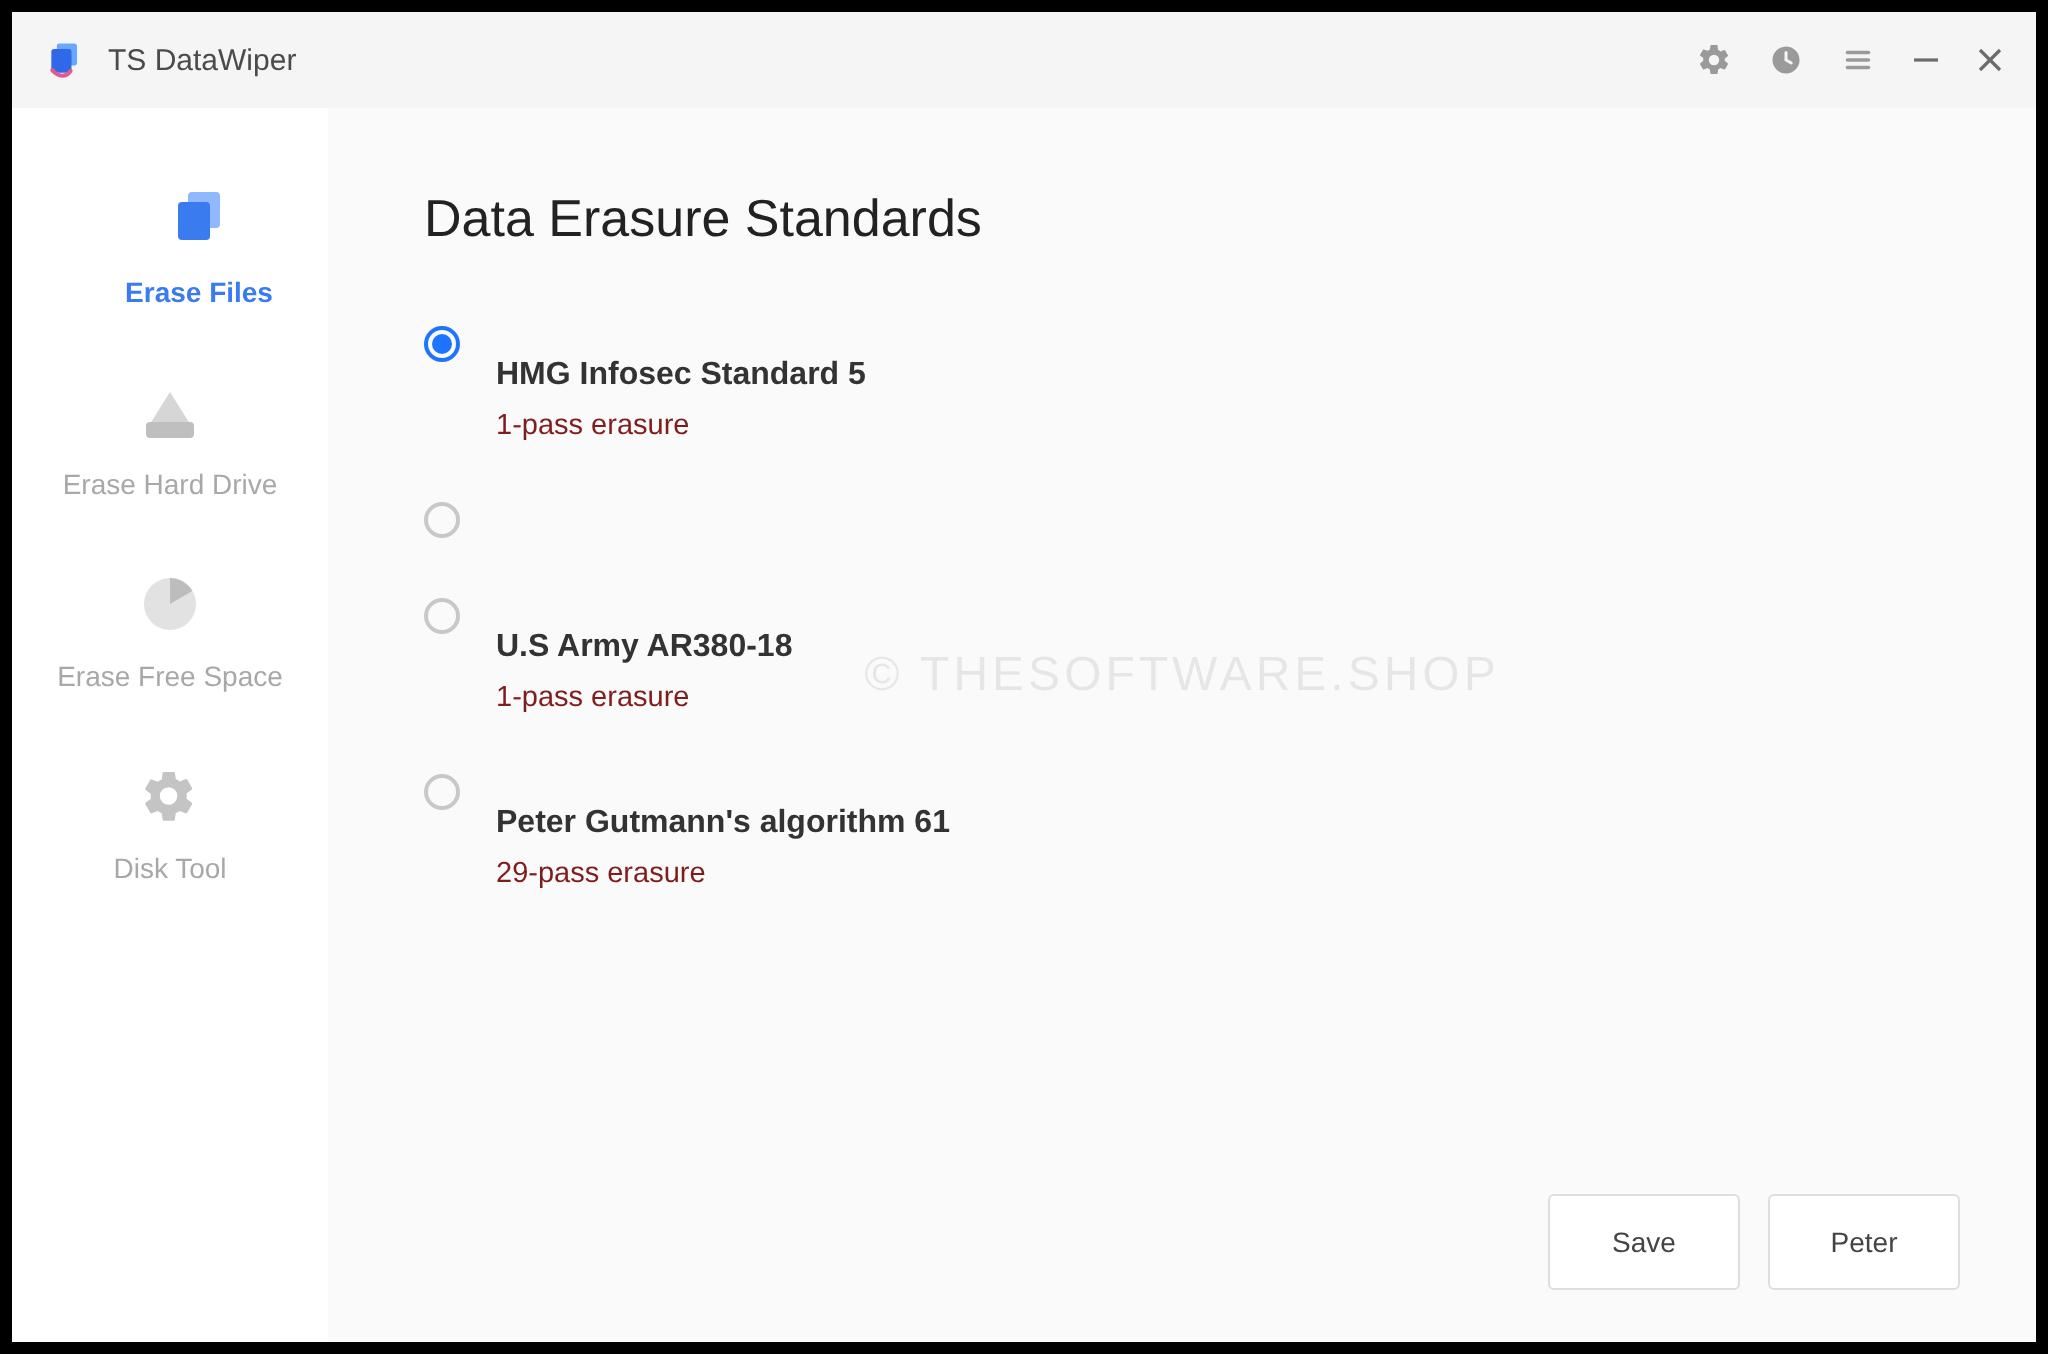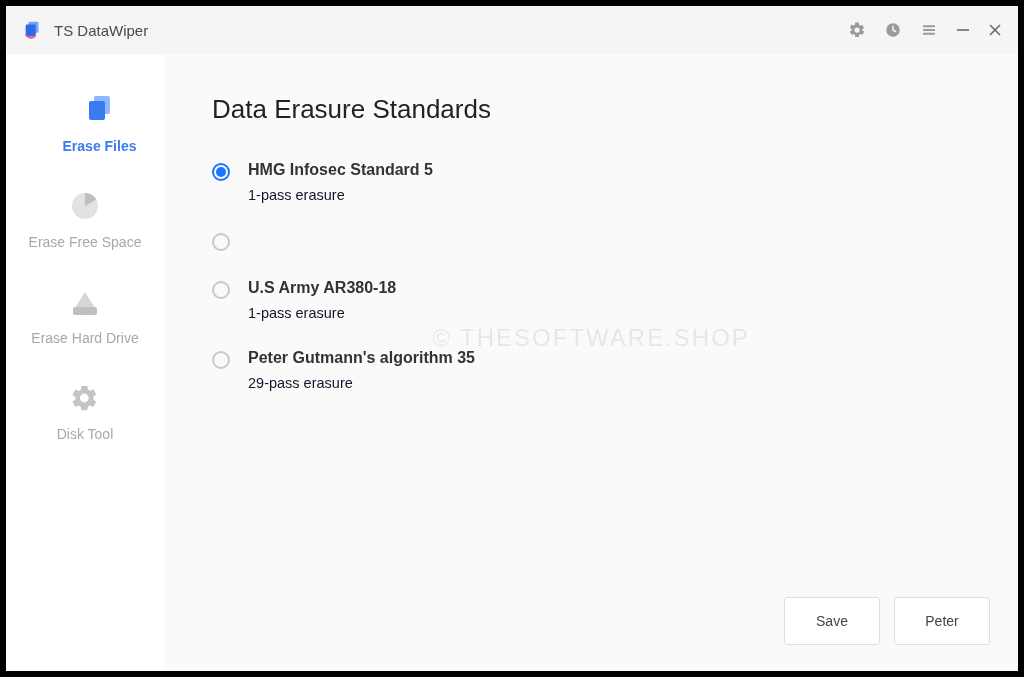--- a/index.html
+++ b/index.html
@@ -101,21 +101,21 @@
       font-weight: 400;
     }
     .sidebar-item.active .label {
       font-weight: 600;
     }
     .main {
       flex: 1;
       background: #fafafa;
       display: flex;
       flex-direction: column;
-      padding: 40px 20px 20px 48px;
+      padding: 40px 30px 20px 48px;
       position: relative;
     }
     .page-title {
       font-size: 26px;
       font-weight: 500;
       color: #222;
       margin-bottom: 36px;
     }
     .opts {
       display: flex;
@@ -147,24 +147,25 @@
       left: 2px;
       width: 10px;
       height: 10px;
       background: #1e74ff;
       border-radius: 50%;
     }
     .opt-text .name {
       font-size: 16px;
       font-weight: 700;
       color: #333;
+      margin-top: 18px;
     }
     .opt-text .desc {
       font-size: 14.5px;
-      color: #0f172a;
+      color: #7f1d1d;
       margin-top: 8px;
     }
     .watermark {
       position: absolute;
       top: 270px;
       left: 50%;
       transform: translateX(-50%);
       font-size: 24px;
       letter-spacing: 2px;
       color: rgba(0,0,0,0.08);
@@ -250,35 +251,35 @@
             <rect x="14" y="6" width="16" height="18" rx="2" fill="#8fb8ff"></rect>
             <rect x="9" y="11" width="16" height="19" rx="2" fill="#3b7bf0"></rect>
           </svg>
         </span>
         <span class="label">Erase Files</span>
       </div>
 
       <div class="sidebar-item">
         <span class="icon">
           <svg viewBox="0 0 40 40" width="40" height="40">
+            <path d="M10 26 L20 10 L30 26 Z" fill="#d6d6d6"></path>
+            <rect x="8" y="25" width="24" height="8" rx="2" fill="#bfbfbf"></rect>
+          </svg>
+        </span>
+        <span class="label">Erase Hard Drive</span>
+      </div>
+
+      <div class="sidebar-item">
+        <span class="icon">
+          <svg viewBox="0 0 40 40" width="40" height="40">
             <circle cx="20" cy="20" r="13" fill="#e2e2e2"></circle>
             <path d="M20 20 L20 7 A13 13 0 0 1 31.2 13.5 Z" fill="#bdbdbd"></path>
           </svg>
         </span>
         <span class="label">Erase Free Space</span>
-      </div>
-
-      <div class="sidebar-item">
-        <span class="icon">
-          <svg viewBox="0 0 40 40" width="40" height="40">
-            <path d="M10 26 L20 10 L30 26 Z" fill="#d6d6d6"></path>
-            <rect x="8" y="25" width="24" height="8" rx="2" fill="#bfbfbf"></rect>
-          </svg>
-        </span>
-        <span class="label">Erase Hard Drive</span>
       </div>
 
       <div class="sidebar-item">
         <span class="icon">
           <svg viewBox="0 0 40 40" width="40" height="40" fill="#c4c4c4">
             <path d="M28.3 21.2a8.5 8.5 0 000-2.4l2.6-2a.6.6 0 00.15-.8l-2.4-4.2a.6.6 0 00-.76-.28l-3 1.2a8.4 8.4 0 00-2-1.2l-.46-3.2A.6.6 0 0021.8 8h-4.9a.6.6 0 00-.6.5l-.46 3.2a8.4 8.4 0 00-2 1.2l-3-1.2a.6.6 0 00-.76.28l-2.4 4.2a.6.6 0 00.15.8l2.6 2a8.5 8.5 0 000 2.4l-2.6 2a.6.6 0 00-.15.8l2.4 4.2a.6.6 0 00.76.28l3-1.2c.62.48 1.3.88 2 1.2l.46 3.2c.05.3.3.5.6.5h4.9c.3 0 .55-.2.6-.5l.46-3.2c.7-.3 1.38-.72 2-1.2l3 1.2c.26.1.58 0 .76-.28l2.4-4.2a.6.6 0 00-.15-.8l-2.6-2zM19.3 24.4a4.4 4.4 0 110-8.8 4.4 4.4 0 010 8.8z"></path>
           </svg>
         </span>
         <span class="label">Disk Tool</span>
       </div>
@@ -309,21 +310,21 @@
           <div class="opt-text">
             <div class="name">U.S Army AR380-18</div>
             <div class="desc">1-pass erasure</div>
           </div>
         </div>
 
 
         <div class="opt">
           <div class="radio"></div>
           <div class="opt-text">
-            <div class="name">Peter Gutmann's algorithm 35</div>
+            <div class="name">Peter Gutmann's algorithm 61</div>
             <div class="desc">29-pass erasure</div>
           </div>
         </div>
 
       </div>
 
       <div class="watermark">© THESOFTWARE.SHOP</div>
 
       <div class="footer">
         <button class="btn">Save</button>

